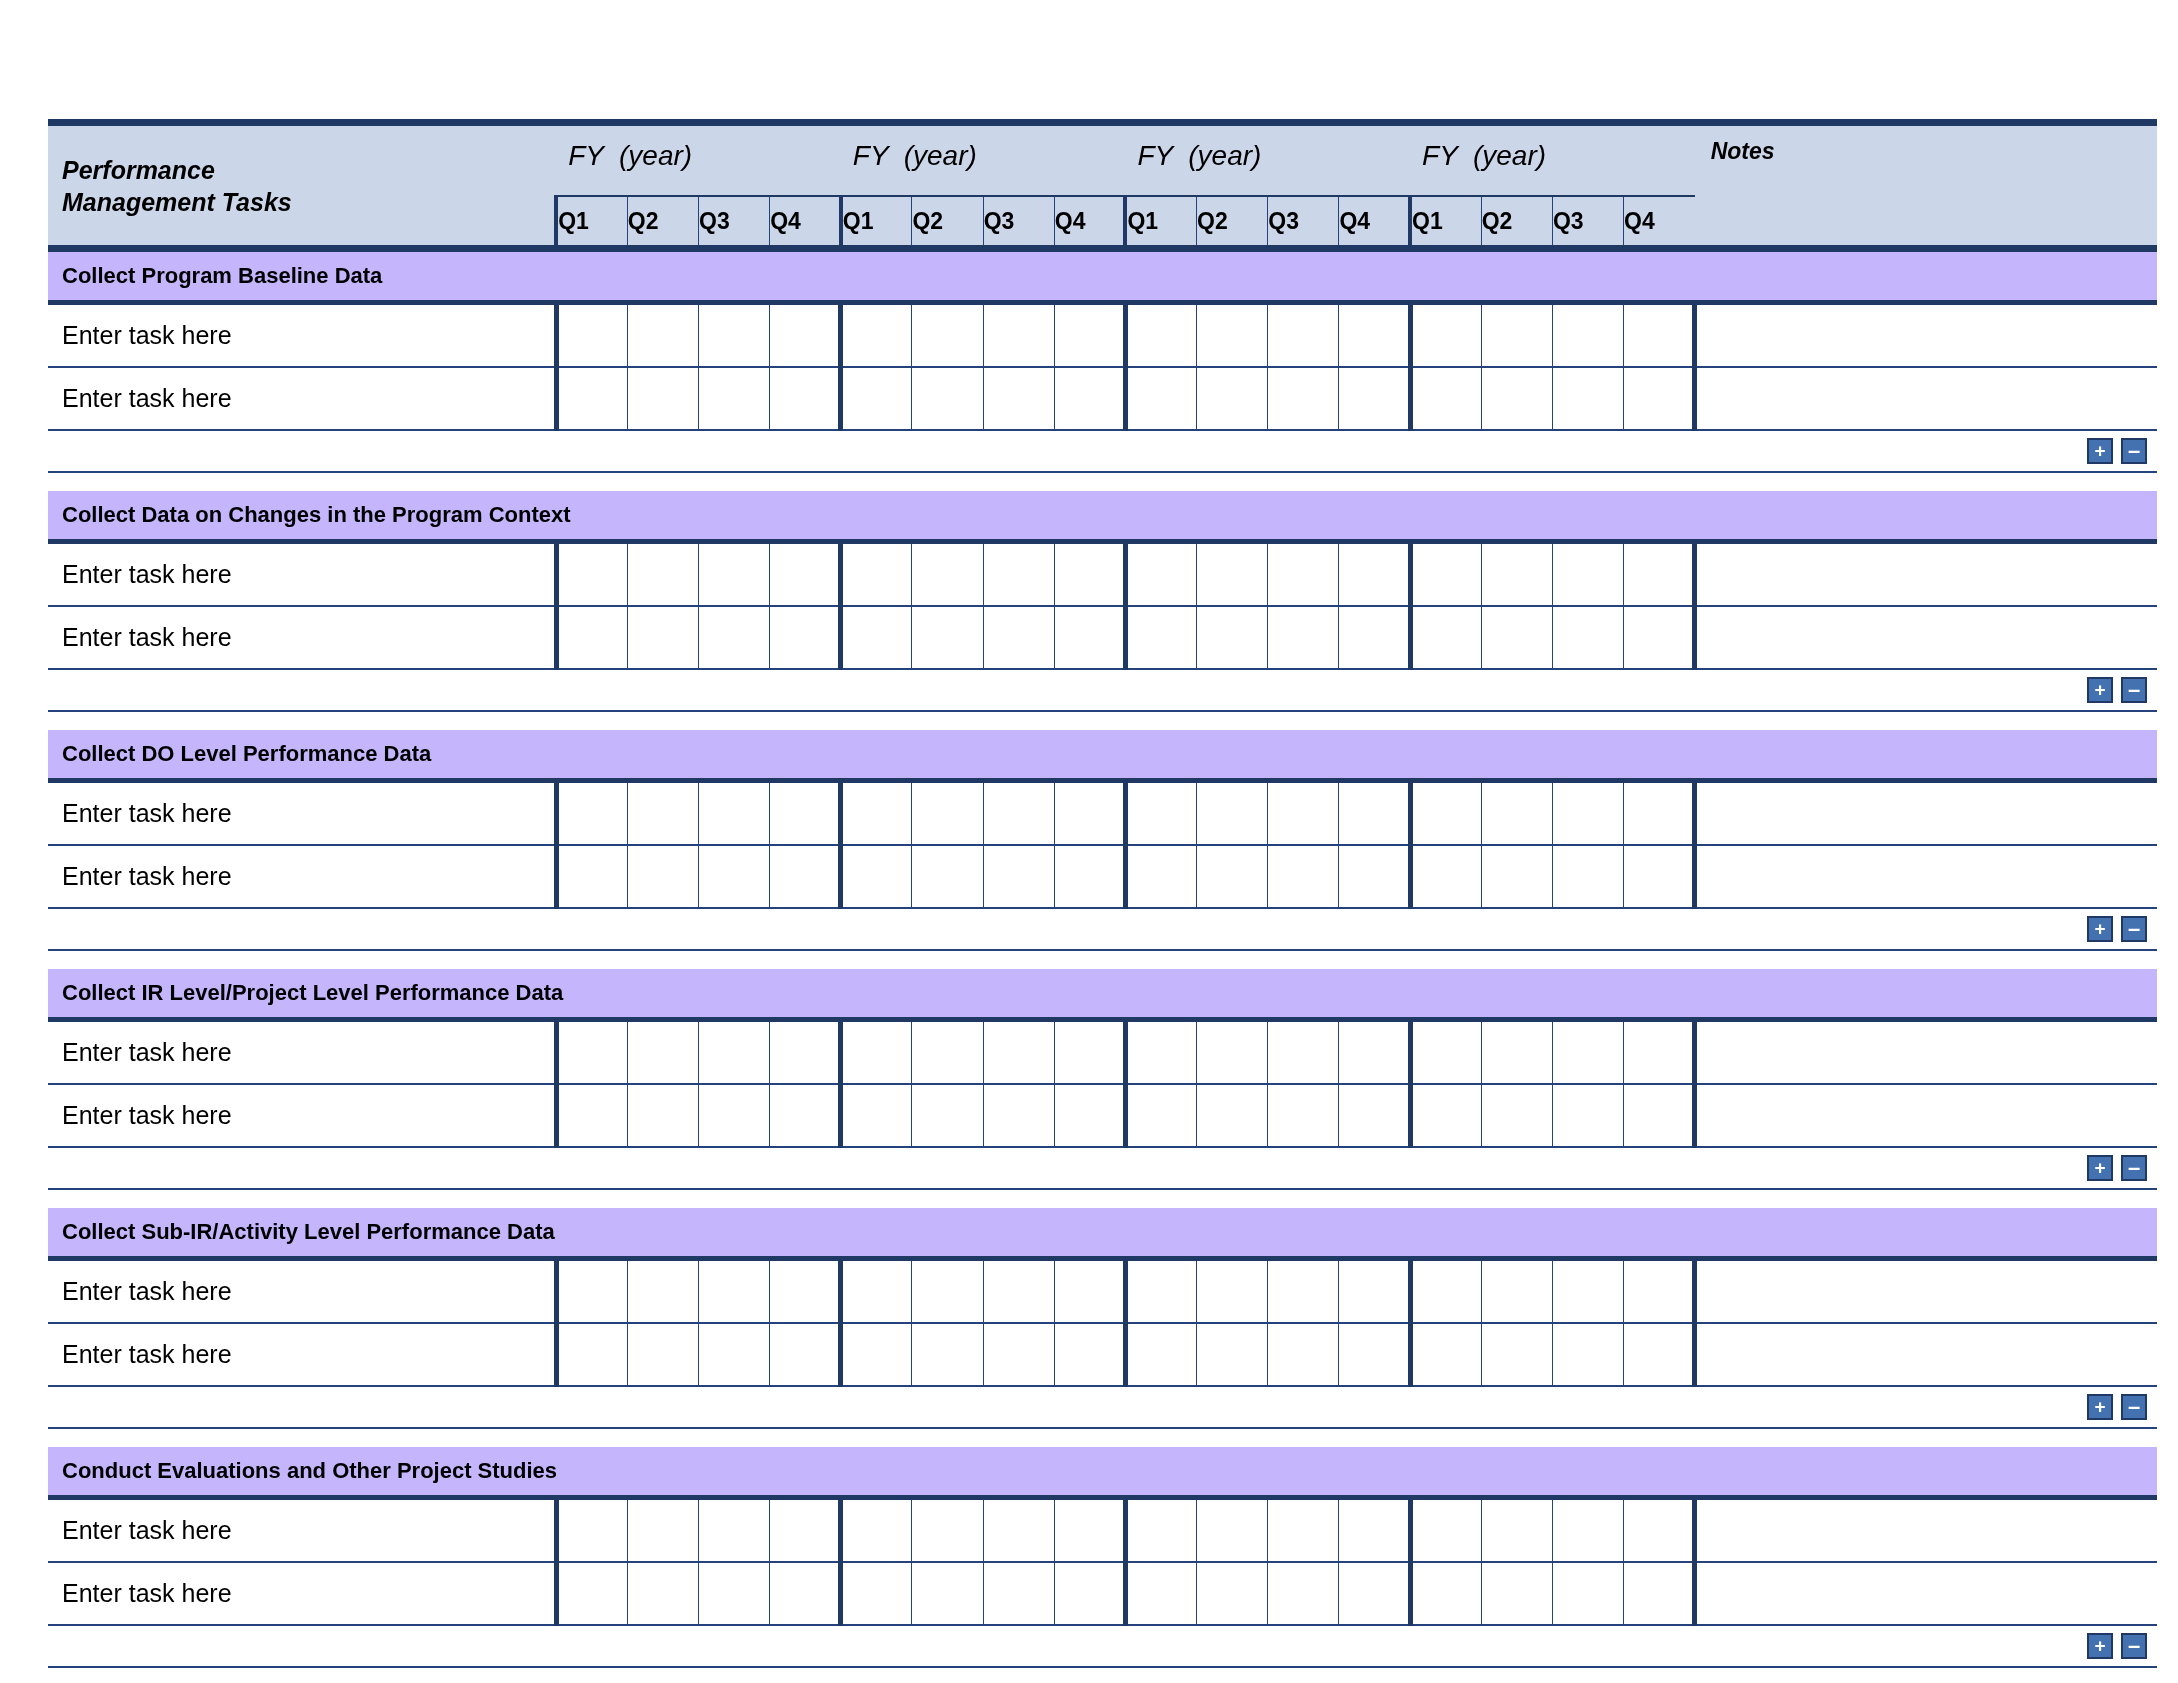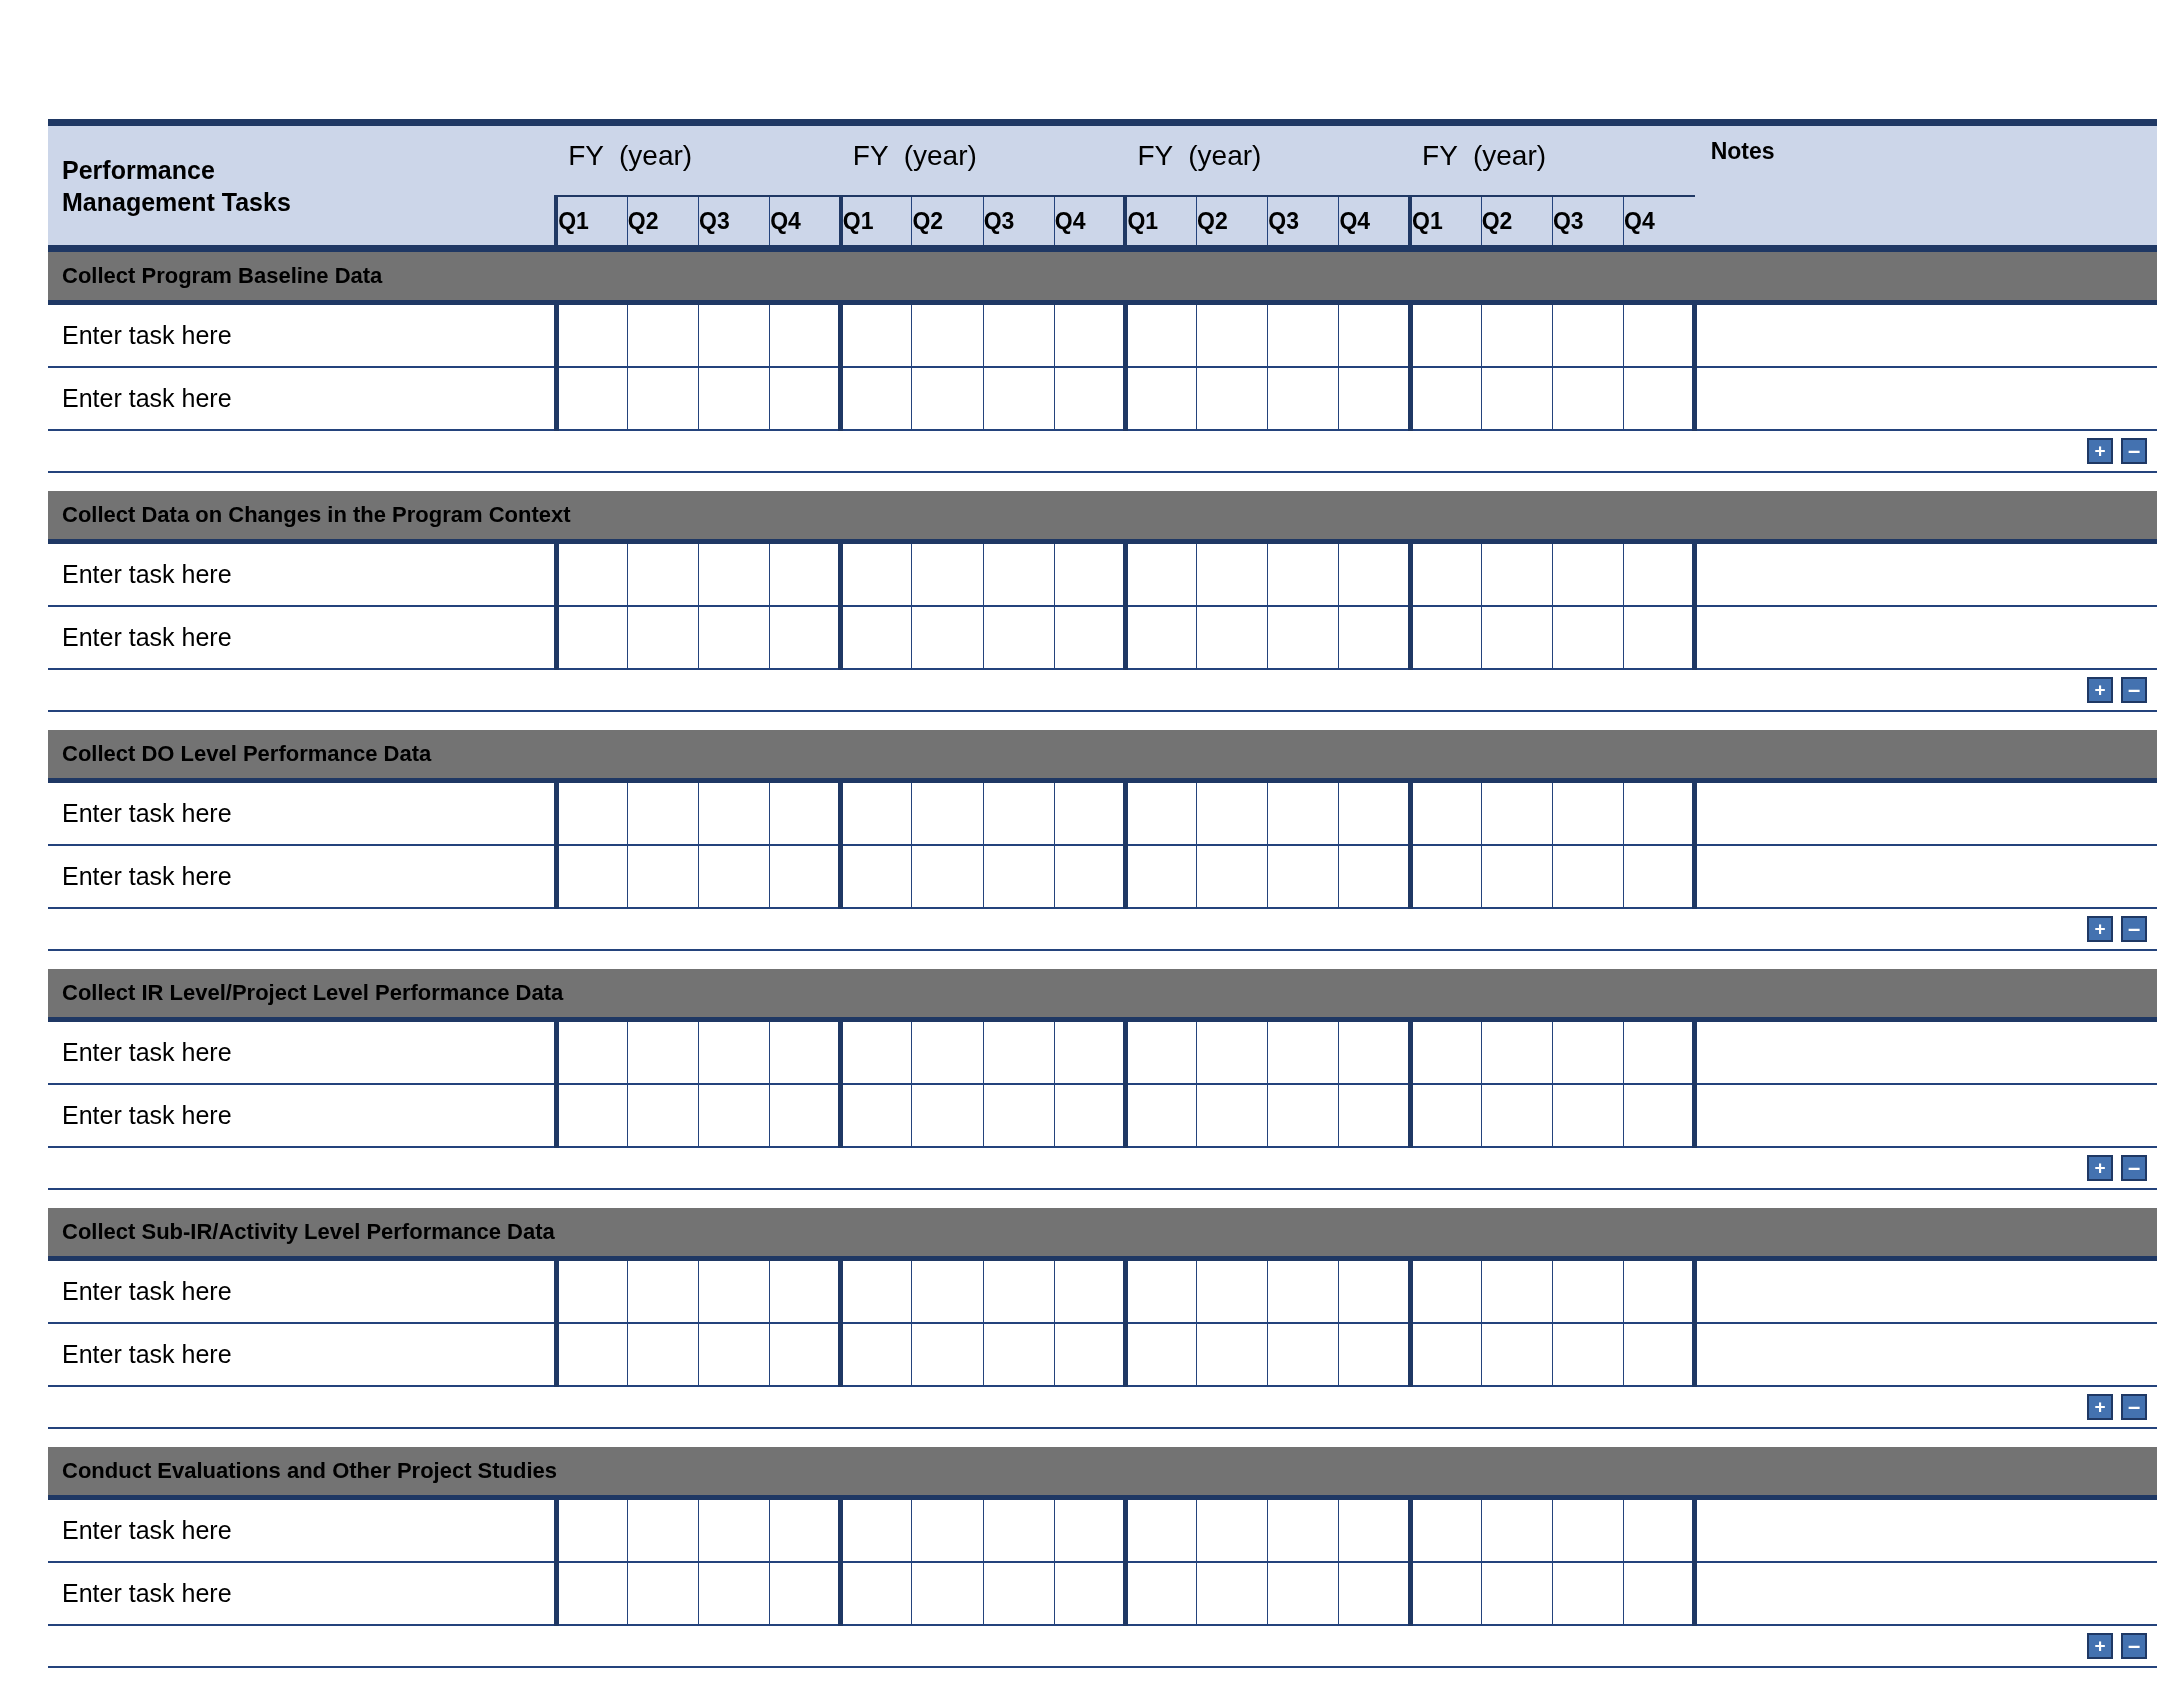--- a/index.html
+++ b/index.html
@@ -56,20 +56,21 @@
 
   
   .hdr-top-rule td {
     height: 7px;
     background: #1f3864;
     border: 0;
   }
 
   .hdr-main {
     background: #14b8a6;
+    font-style: italic;
   }
   .hdr-main td {
     background: #ccd6e9;
     height: 69px;
   }
 
   .hdr-task {
     font-size: 25px;
     font-weight: bold;
     line-height: 1.28;
@@ -113,21 +114,21 @@
   }
 
   .hdr-bottom-rule td {
     height: 7px;
     background: #1f3864;
     border: 0;
   }
 
   
   .sec-head td {
-    background: #737373;
+    background: #c4b5fd;
     height: 48px;
     font-size: 22px;
     font-weight: bold;
     padding: 0 0 0 14px !important;
     text-align: left;
   }
   .sec-rule td {
     height: 5px;
     background: #1f3864;
     border: 0;

